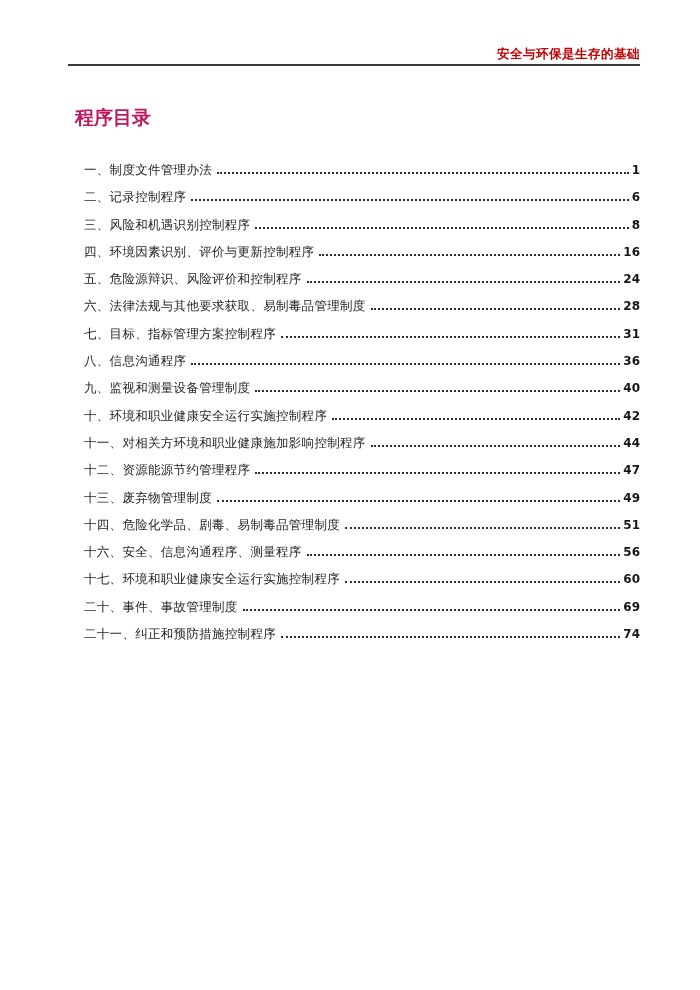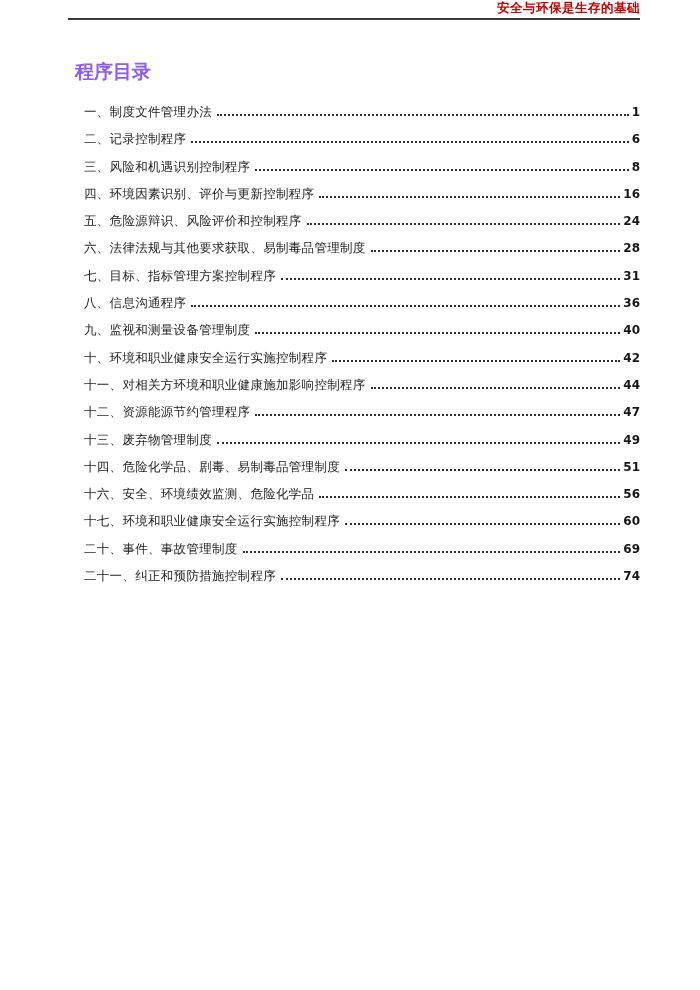--- a/index.html
+++ b/index.html
@@ -15,42 +15,43 @@
     position: relative;
     overflow: hidden;
   }
   .page {
     position: absolute;
     left: 68px;
     top: 0;
     width: 572px;
   }
   .header {
+    padding-top: 46px;
   }
   .slogan {
     text-align: right;
     font-size: 12.5px;
     font-weight: bold;
     letter-spacing: 0.5px;
     line-height: 16px;
   }
   .header-rule {
     margin-top: 2px;
     height: 0;
     border-bottom: 2px solid #3a3a3a;
   }
   .page-title {
     margin: 38px 0 0 7px;
     font-size: 19px;
     font-weight: bold;
-    color: #8b5cf6;
+    color: #be185d;
     line-height: 26px;
   }
   .toc {
-    margin-top: 20px;
+    margin-top: 32px;
     padding-left: 16px;
   }
   .toc-row {
     display: flex;
     align-items: baseline;
     height: 27.3px;
     font-size: 12.5px;
     cursor: pointer;
   }
   .toc-label {
@@ -162,21 +163,21 @@
   </div>
 
   <div class="toc-row">
     <span class="toc-label">十四、危险化学品、剧毒、易制毒品管理制度</span>
     <span class="toc-leader"></span>
     <span class="toc-page">51</span>
   </div>
 
 
   <div class="toc-row">
-    <span class="toc-label">十六、安全、环境绩效监测、危险化学品</span>
+    <span class="toc-label">十六、安全、信息沟通程序、测量程序</span>
     <span class="toc-leader"></span>
     <span class="toc-page">56</span>
   </div>
 
   <div class="toc-row">
     <span class="toc-label">十七、环境和职业健康安全运行实施控制程序</span>
     <span class="toc-leader"></span>
     <span class="toc-page">60</span>
   </div>
 

